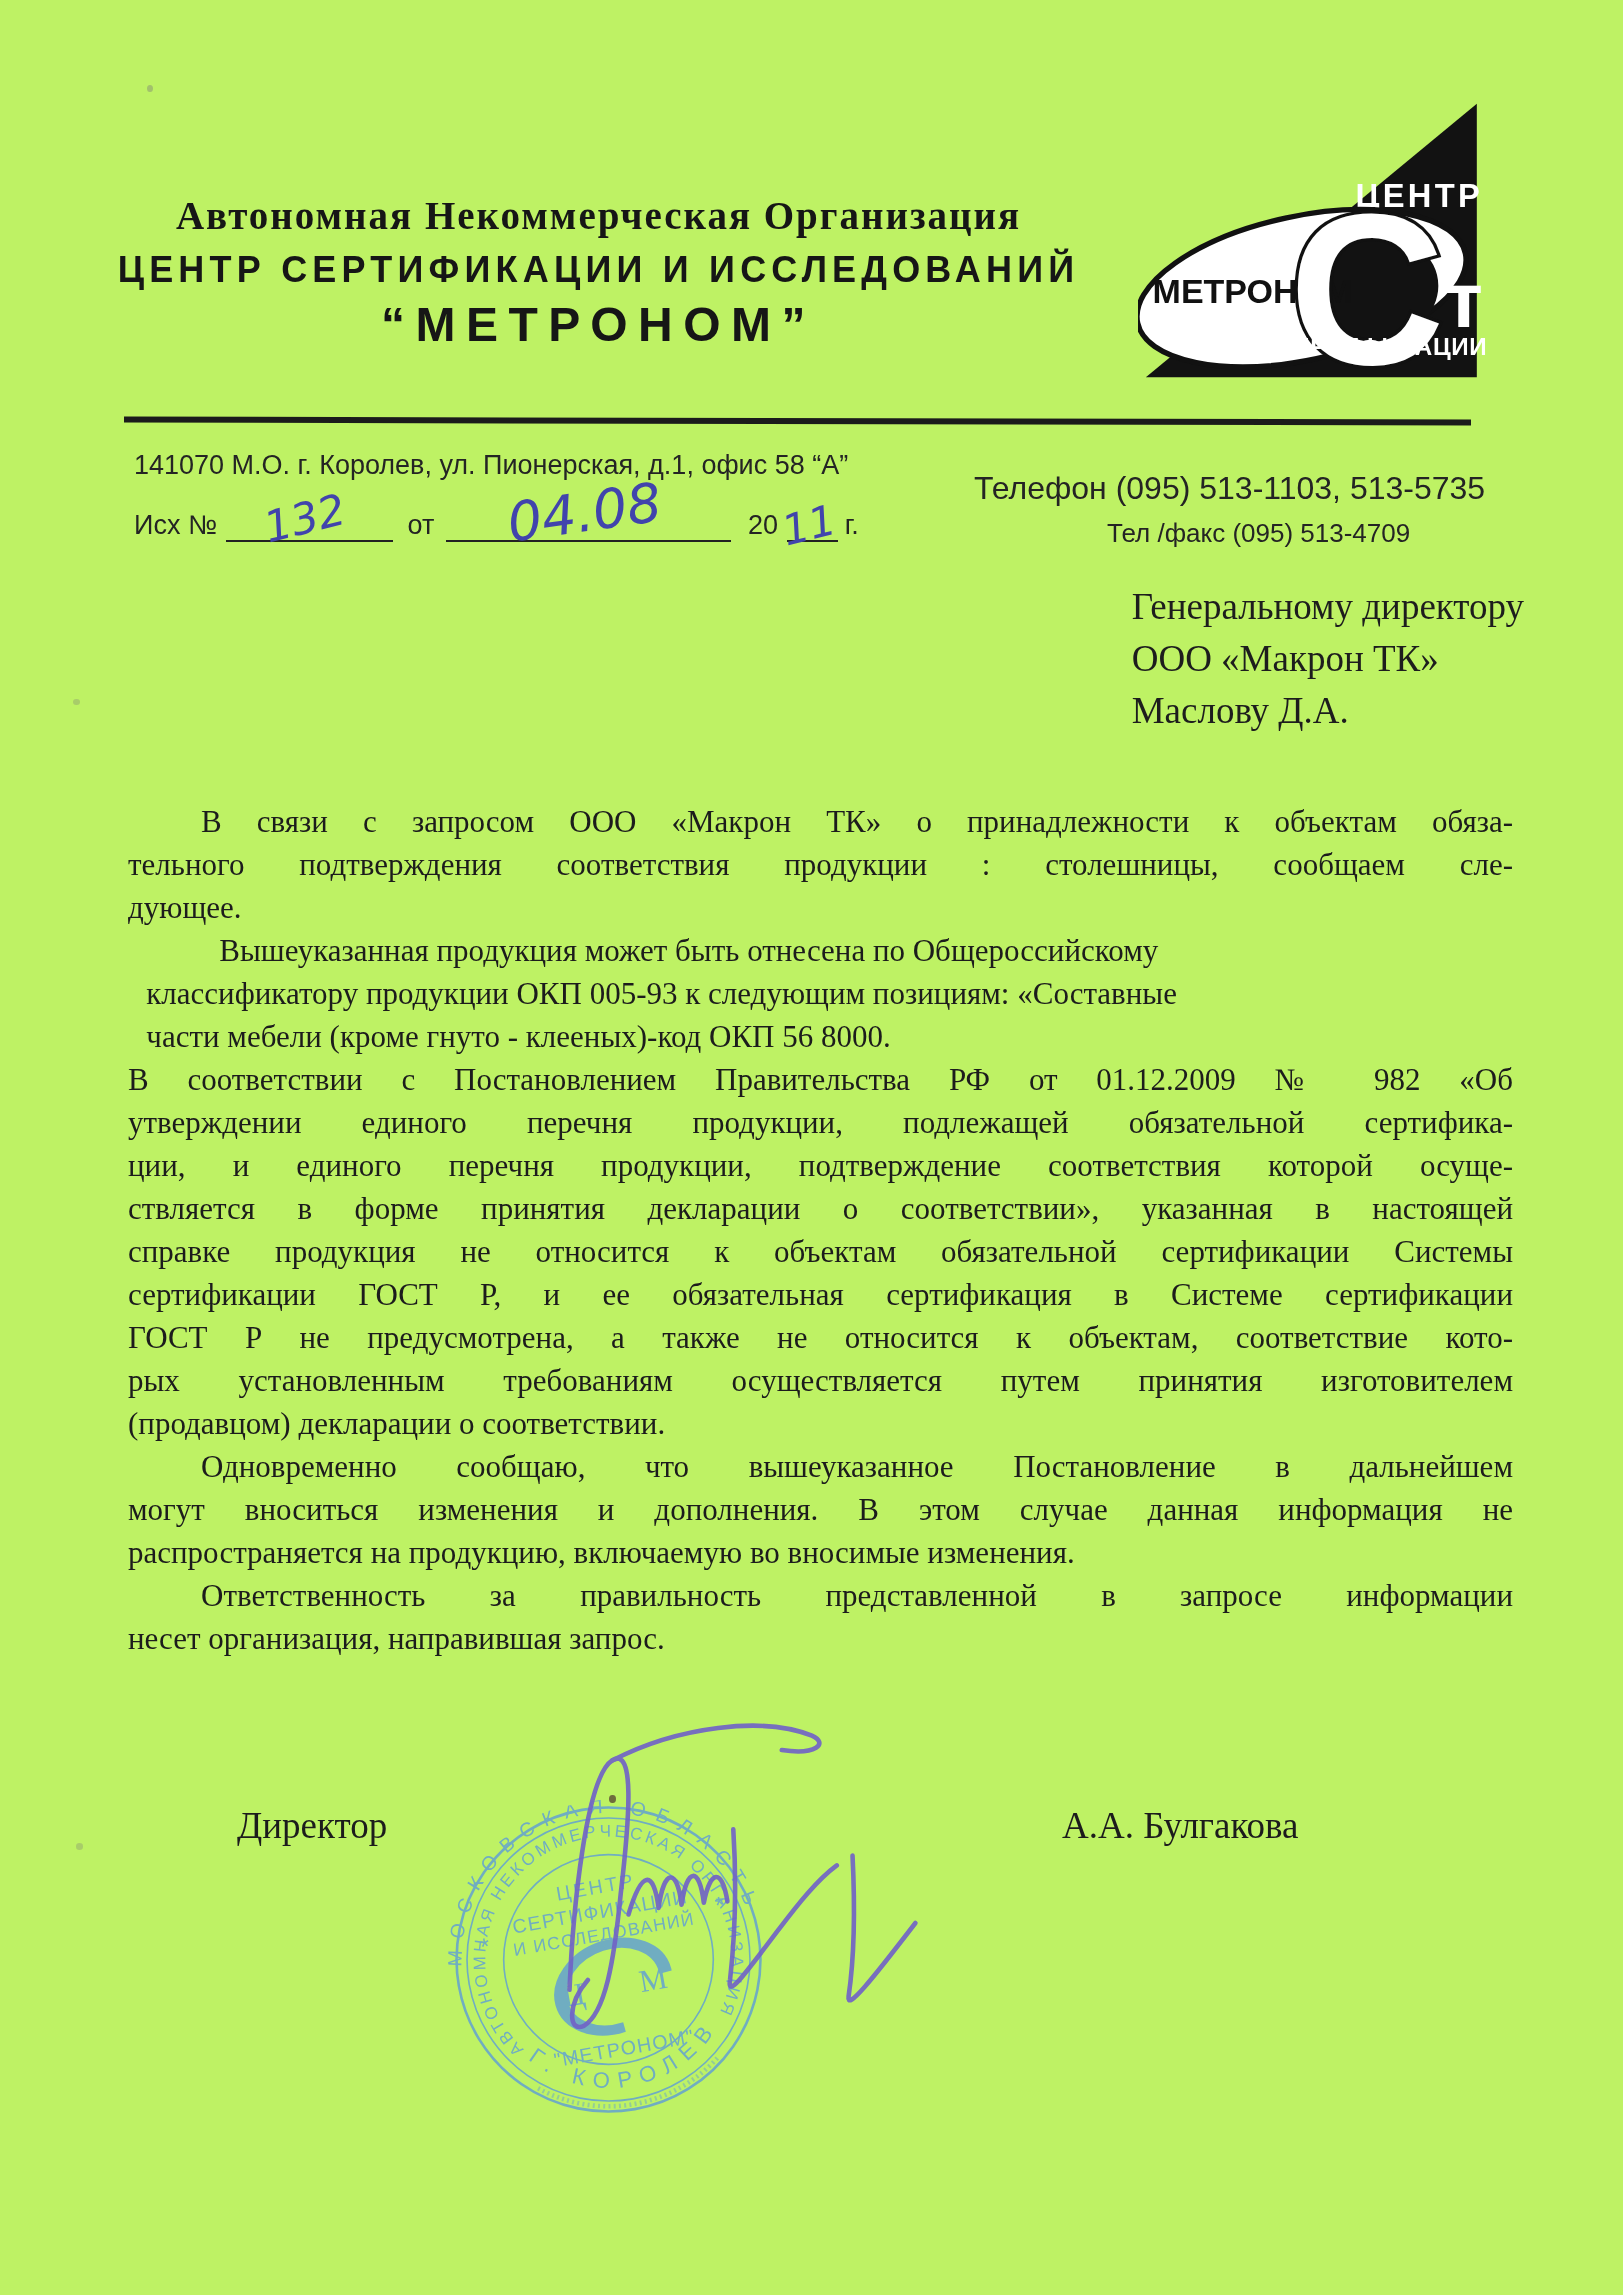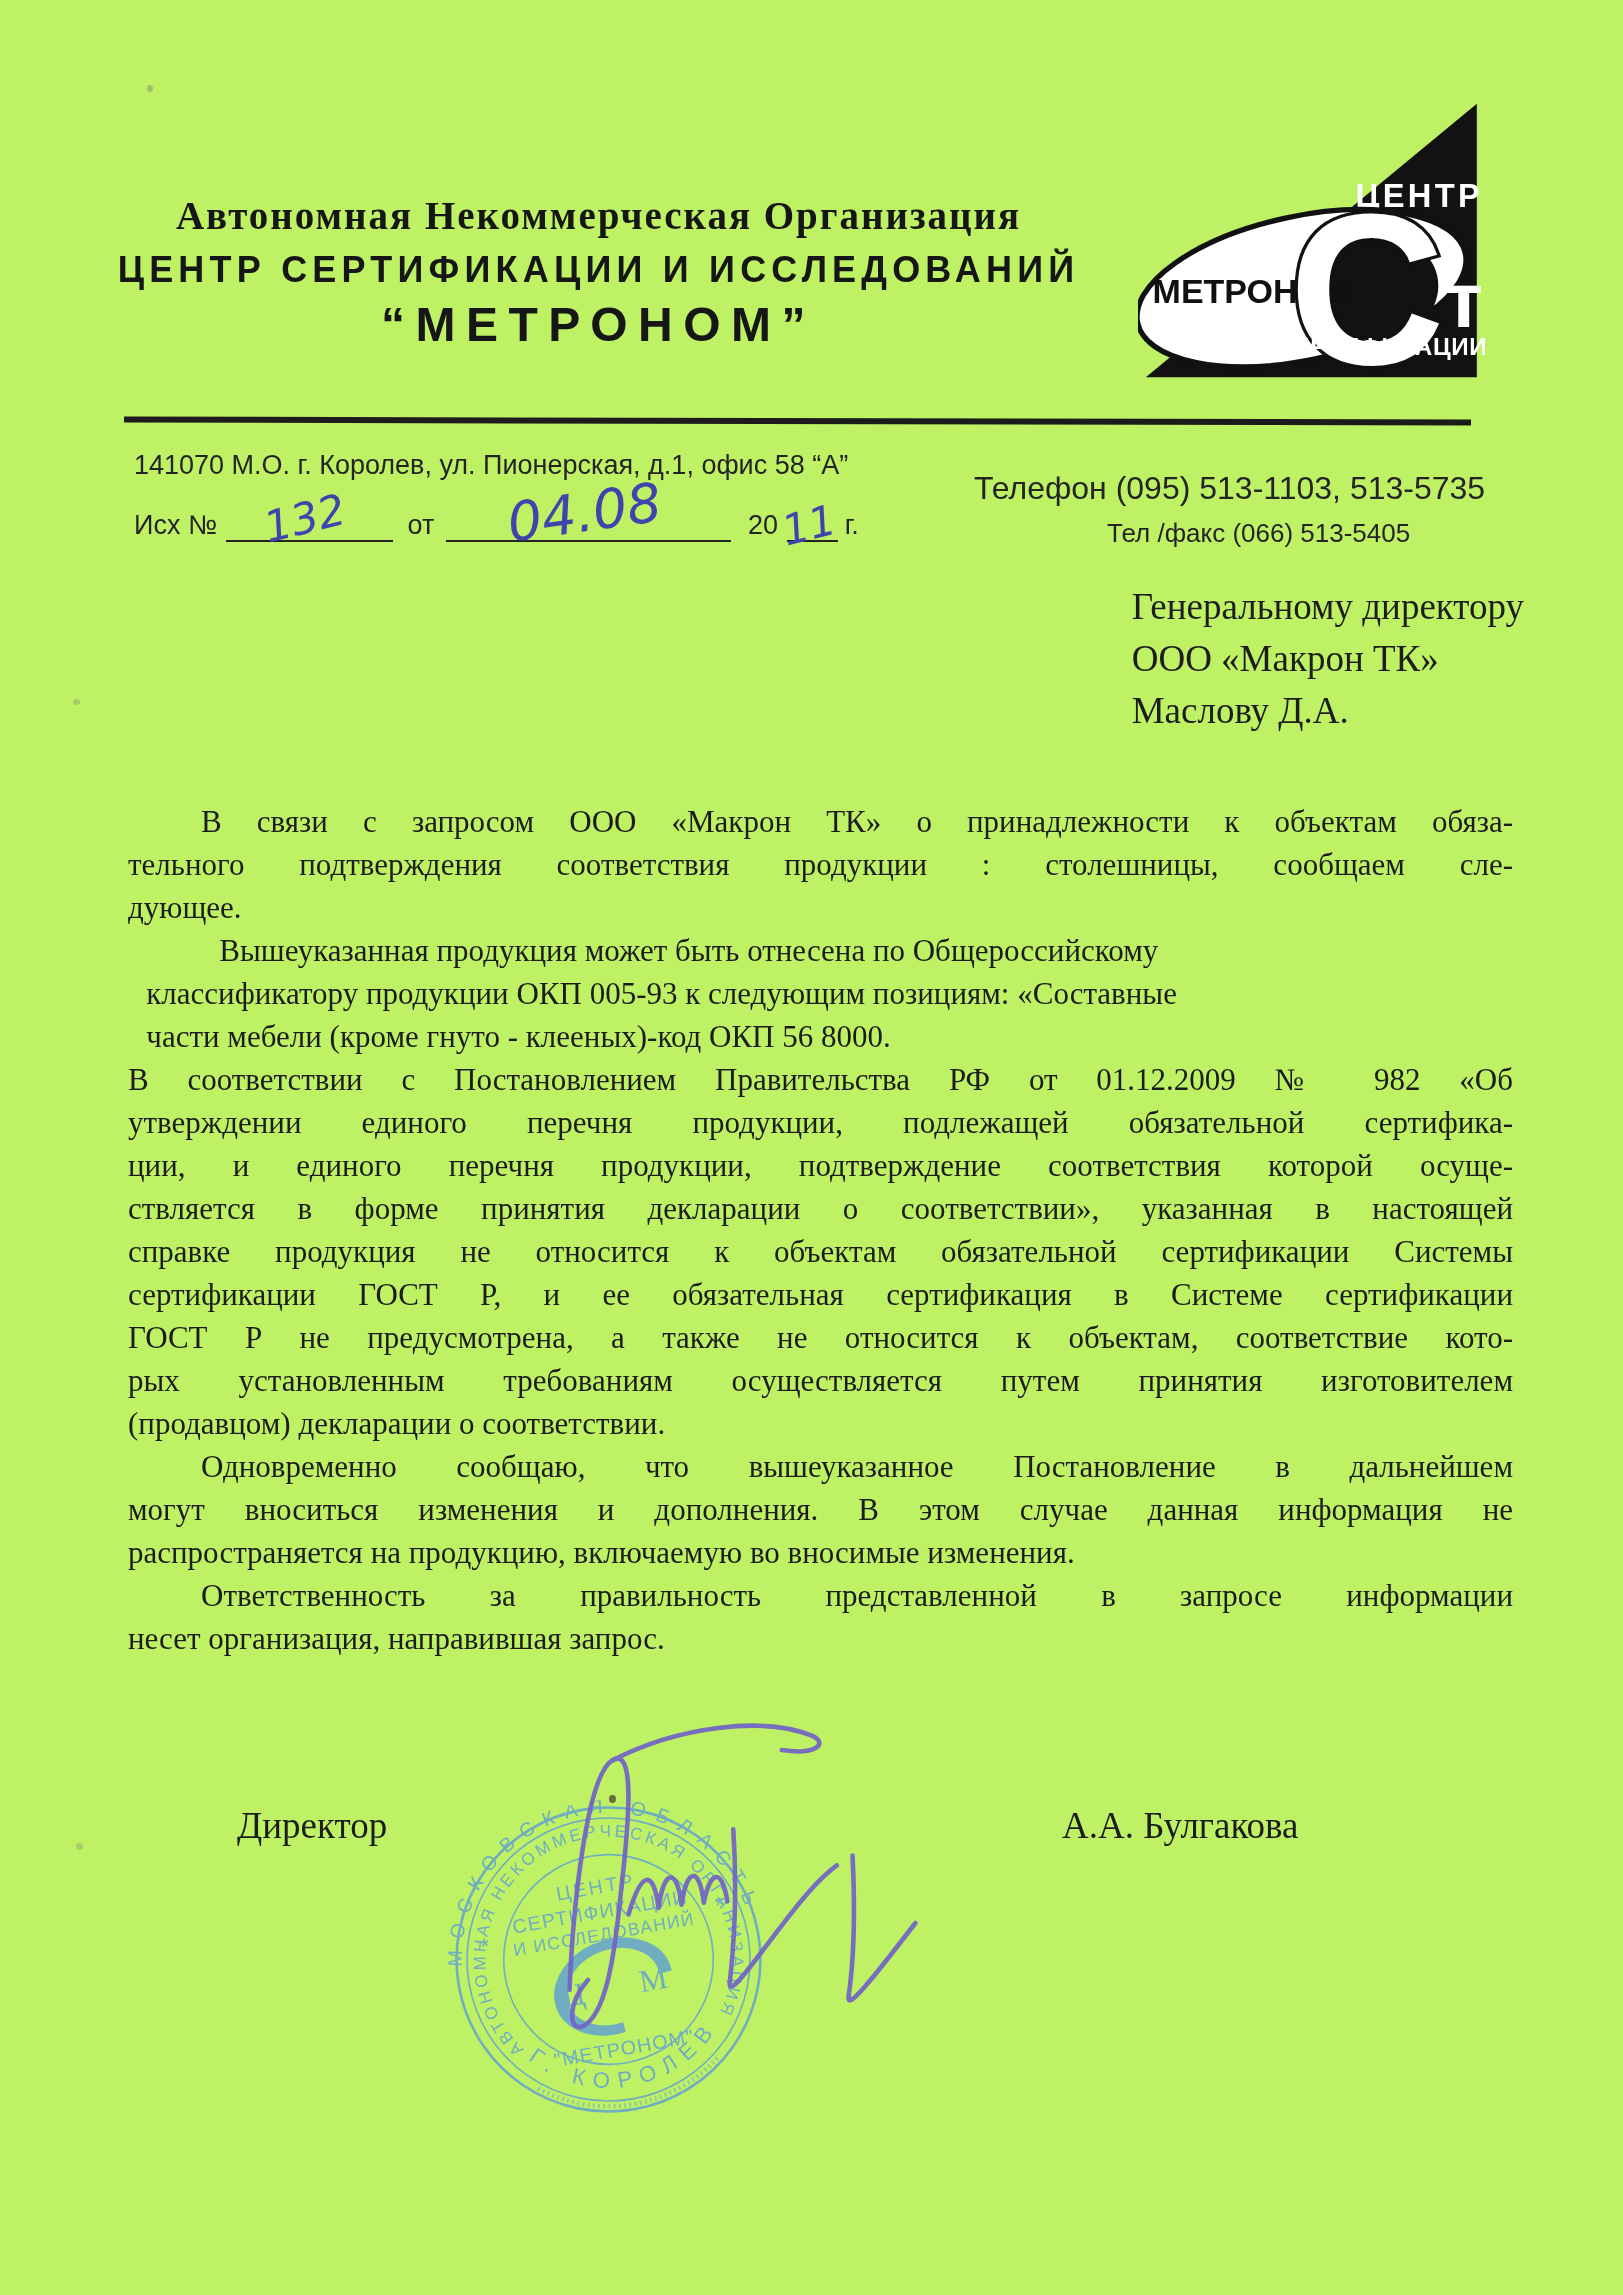--- a/index.html
+++ b/index.html
@@ -85,21 +85,21 @@
     <text x="175" y="315" font-family="Liberation Sans, sans-serif" font-weight="bold" font-size="52" fill="#111111" text-anchor="middle">МЕТРОНОМ</text>
     <text x="350" y="408" font-family="Liberation Sans, sans-serif" font-weight="bold" font-size="330" fill="#ffffff" stroke="#111111" stroke-width="10" paint-order="stroke" text-anchor="middle">С</text>
     <text x="498" y="352" font-family="Liberation Sans, sans-serif" font-weight="bold" font-size="120" fill="#ffffff" text-anchor="middle">т</text>
     <text x="372" y="394" font-family="Liberation Sans, sans-serif" font-weight="bold" font-size="37" letter-spacing="1" fill="#ffffff" text-anchor="middle">СЕРТИФИКАЦИИ</text>
   </svg>
 
   <div class="rule"></div>
 
   <div class="addr sans">141070  М.О. г. Королев, ул. Пионерская, д.1, офис 58 “А”</div>
   <div class="phone sans">Телефон (095) 513-1103,  513-5735</div>
-  <div class="fax sans">Тел /факс (066) 513-5405</div>
+  <div class="fax sans">Тел /факс (095) 513-4709</div>
 
   <div class="refrow sans">
     <span class="lbl">Исх №</span>
     <span class="uline u-num">
         <i class="hand h-num">132</i>
       </span>
     <span class="lbl ot">от</span>
     <span class="uline u-date">
         <i class="hand h-date">04.08</i>
       </span>

